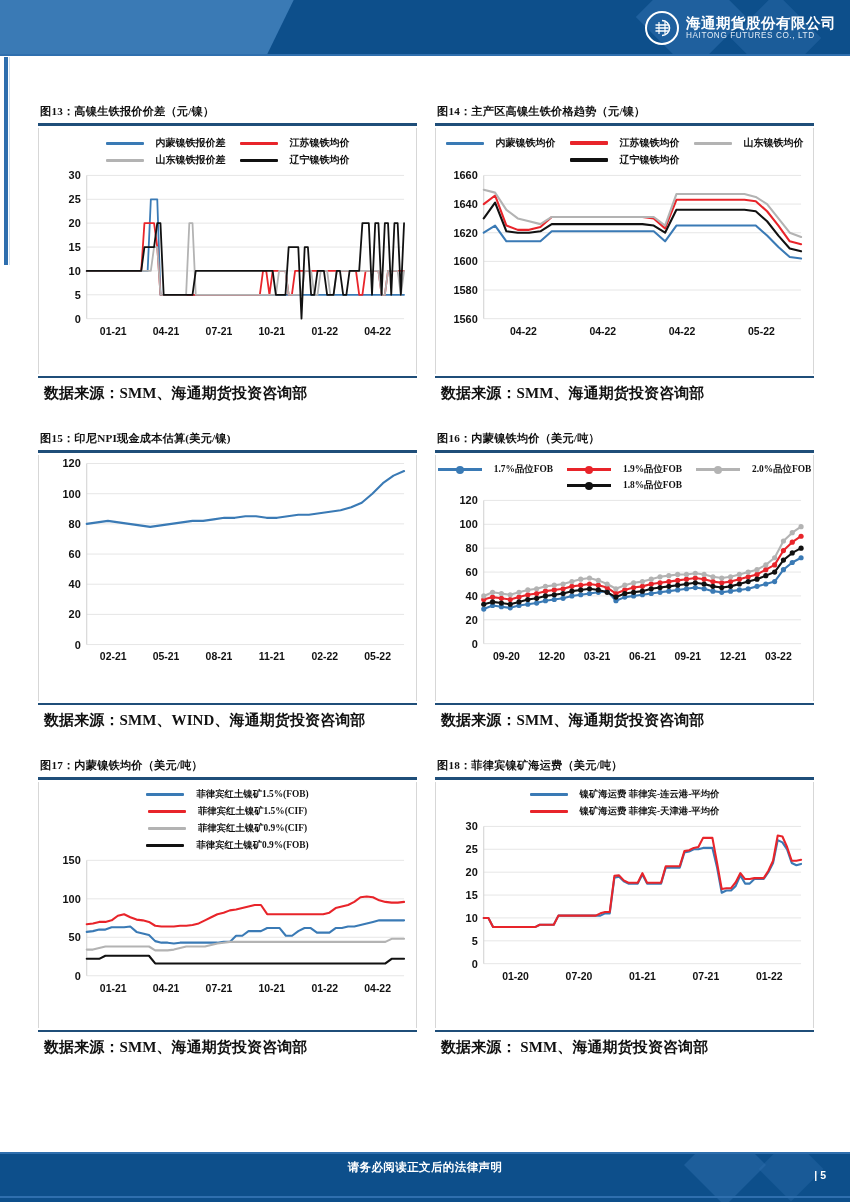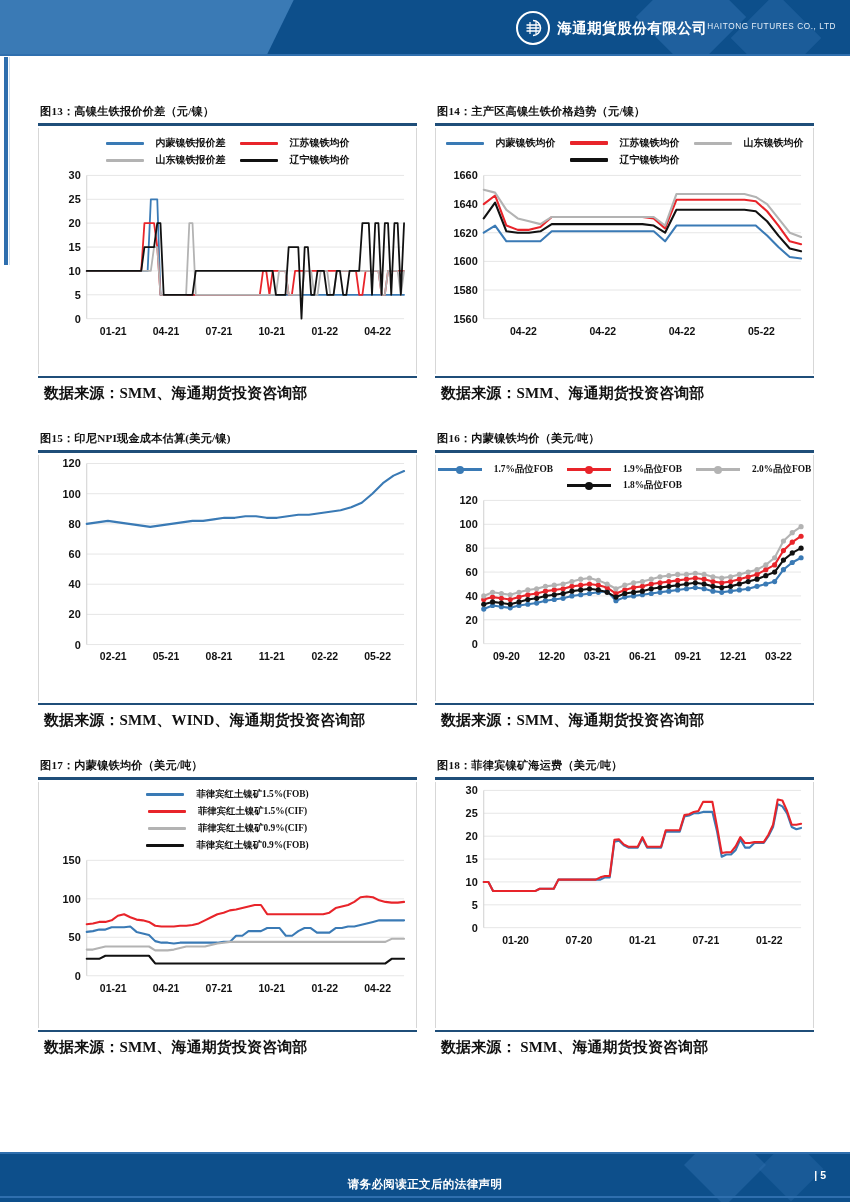--- a/index.html
+++ b/index.html
@@ -15,21 +15,21 @@
              transform:skewX(-26deg);}
   .hdr-dia{position:absolute;top:-22px;width:78px;height:78px;background:#2f6fae;opacity:.55;
            transform:rotate(45deg);}
   .hdr-dia.d1{right:120px;}
   .hdr-dia.d2{right:42px;top:6px;width:64px;height:64px;opacity:.42;}
   .hdr-rule{position:absolute;left:0;top:54px;width:850px;height:2px;background:#2f6fae;}
   .logo-wrap{position:absolute;right:14px;top:11px;display:flex;align-items:center;gap:7px;}
   .logo-mark{width:30px;height:30px;border-radius:50%;border:2px solid #ffffff;
              display:flex;align-items:center;justify-content:center;}
   .logo-mark svg{display:block;}
-  .logo-txt{display:flex;flex-direction:row;line-height:1;}
+  .logo-txt{display:flex;flex-direction:column;line-height:1;}
   .logo-cn{font-family:"Liberation Serif",serif;font-size:14.5px;font-weight:bold;color:#ffffff;letter-spacing:.5px;}
   .logo-en{font-family:"Liberation Sans",sans-serif;font-size:8.2px;color:#e4eef8;letter-spacing:.6px;margin-top:2px;}
 
   
   .side-bar{position:absolute;left:4px;top:57px;width:4px;height:208px;background:#2f6fae;}
   .side-bar2{position:absolute;left:9px;top:57px;width:1px;height:208px;background:#cfe0ef;}
 
   
   .sheet{position:absolute;left:0;top:56px;width:850px;height:1084px;padding-left:44px;}
   .grid{position:absolute;left:38px;top:48px;width:776px;
@@ -61,21 +61,21 @@
   .canvas{position:relative;width:100%;}
   .canvas svg{display:block;width:100%;}
 
   
   .footer{position:absolute;left:0;bottom:0;width:850px;height:50px;background:#0d4f8b;overflow:hidden;}
   .ftr-top{position:absolute;left:0;top:0;width:850px;height:2px;background:#2f6fae;}
   .ftr-bot{position:absolute;left:0;bottom:4px;width:850px;height:2px;background:#2f6fae;}
   .ftr-dia{position:absolute;width:58px;height:58px;background:#2d6dac;opacity:.5;transform:rotate(45deg);}
   .ftr-dia.f1{right:96px;top:-16px;}
   .ftr-dia.f2{right:36px;top:-6px;width:46px;height:46px;opacity:.38;}
-  .ftr-txt{position:absolute;left:0;top:25px;width:850px;text-align:center;color:#fff;
+  .ftr-txt{position:absolute;left:0;top:8px;width:850px;text-align:center;color:#fff;
            font-size:11.5px;font-weight:bold;font-family:"Liberation Serif",serif;letter-spacing:.4px;}
   .ftr-page{position:absolute;right:24px;top:17px;color:#fff;font-size:10.5px;font-weight:bold;
             font-family:"Liberation Sans",sans-serif;}
 </style>
 </head>
 <body>
 
 <div class="header">
   <div class="hdr-light"></div>
   <div class="hdr-dia d1"></div>
@@ -520,20 +520,30 @@
       </div>
       <div class="fig-rule thin"></div>
       <div class="fig-src">数据来源：SMM、海通期货投资咨询部</div>
     </div>
 
     <div class="fig">
       <div class="fig-title">图18：菲律宾镍矿海运费（美元/吨）</div>
       <div class="fig-rule"></div>
       <div class="fig-box">
         <div class="plot-area">
+          <div class="legend stack">
+            <div class="lg-item">
+              <span class="lg-line" style="background:#3a7ab5"></span>
+              <span class="lg-lbl sm">镍矿海运费 菲律宾-连云港-平均价</span>
+            </div>
+            <div class="lg-item">
+              <span class="lg-line thick" style="background:#e8242a"></span>
+              <span class="lg-lbl sm">镍矿海运费 菲律宾-天津港-平均价</span>
+            </div>
+          </div>
           <div class="canvas">
               <svg viewBox="0 0 379 172" width="379" height="172">
                 <line x1="48" y1="146" x2="367" y2="146" stroke="#e6e6e6" stroke-width="1"></line>
                 <text x="42" y="150" text-anchor="end" font-size="11" font-family="Liberation Sans, sans-serif" font-weight="bold" fill="#111">0</text>
                 <line x1="48" y1="123" x2="367" y2="123" stroke="#e6e6e6" stroke-width="1"></line>
                 <text x="42" y="127" text-anchor="end" font-size="11" font-family="Liberation Sans, sans-serif" font-weight="bold" fill="#111">5</text>
                 <line x1="48" y1="100" x2="367" y2="100" stroke="#e6e6e6" stroke-width="1"></line>
                 <text x="42" y="104" text-anchor="end" font-size="11" font-family="Liberation Sans, sans-serif" font-weight="bold" fill="#111">10</text>
                 <line x1="48" y1="77" x2="367" y2="77" stroke="#e6e6e6" stroke-width="1"></line>
                 <text x="42" y="81" text-anchor="end" font-size="11" font-family="Liberation Sans, sans-serif" font-weight="bold" fill="#111">15</text>

